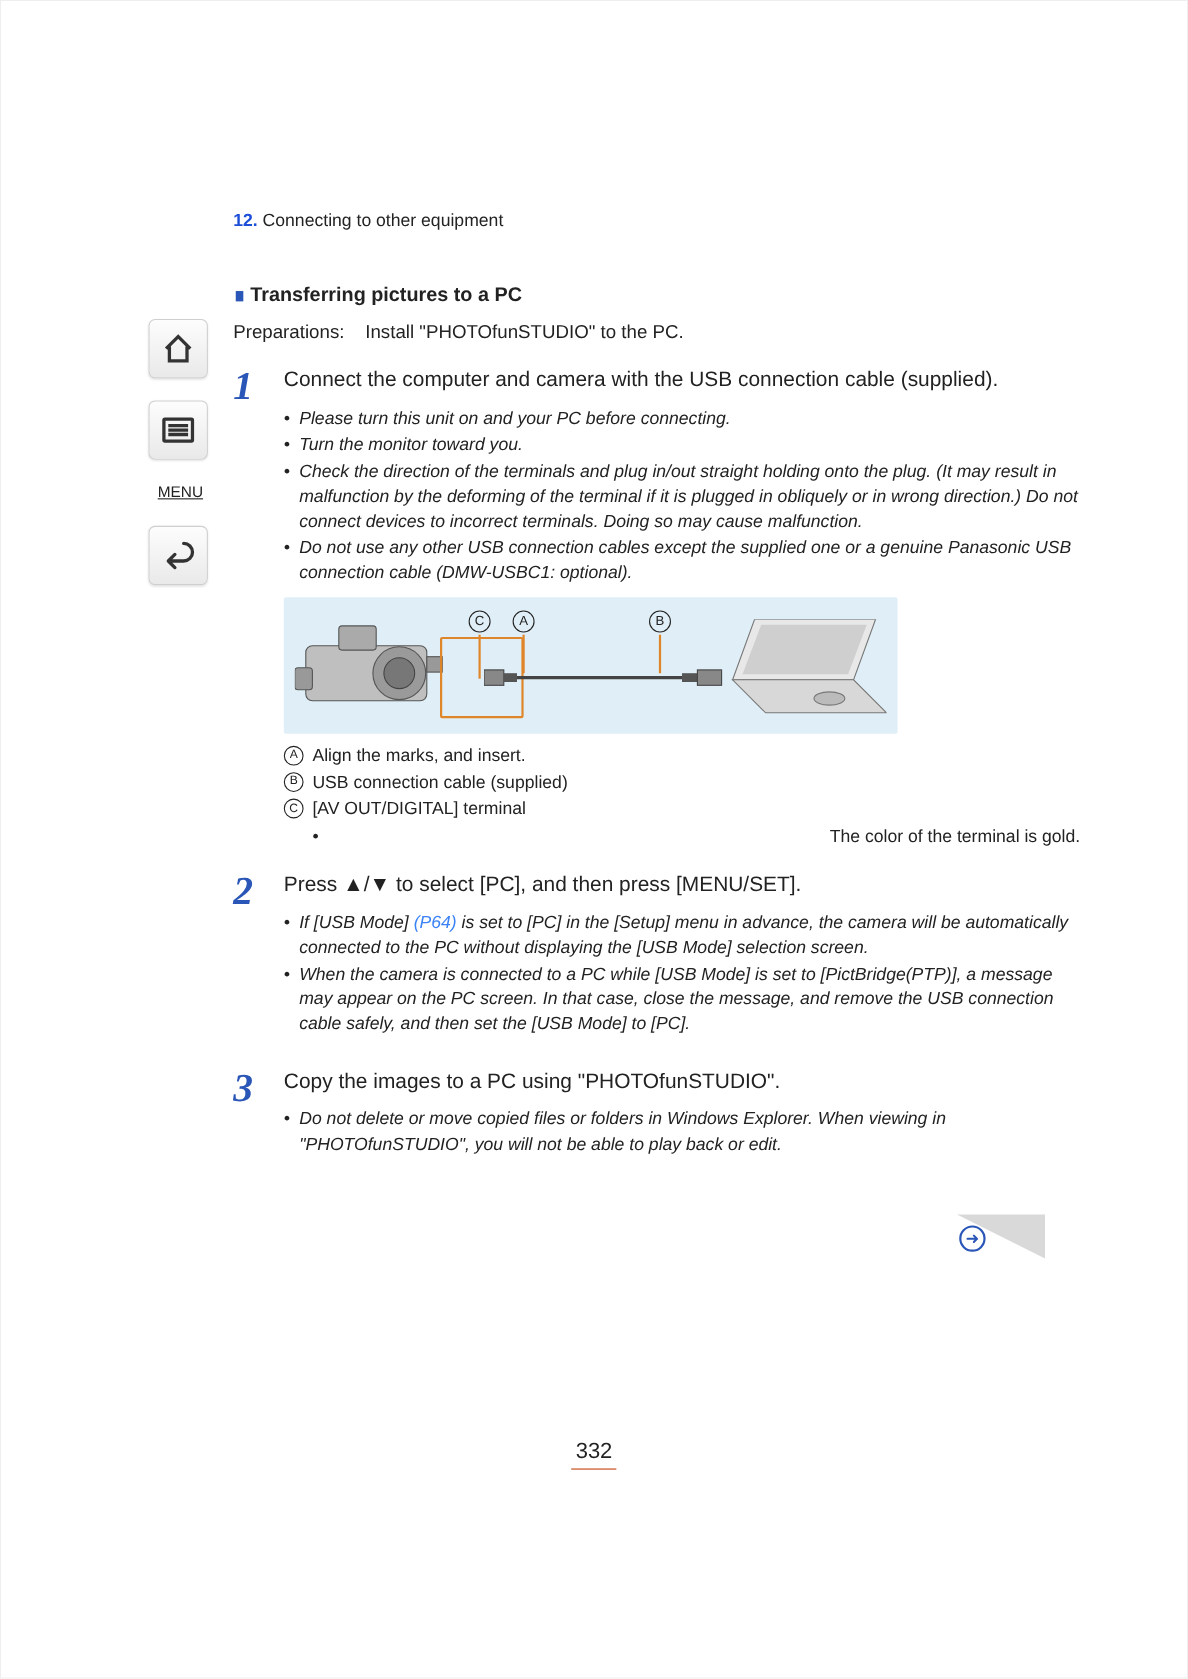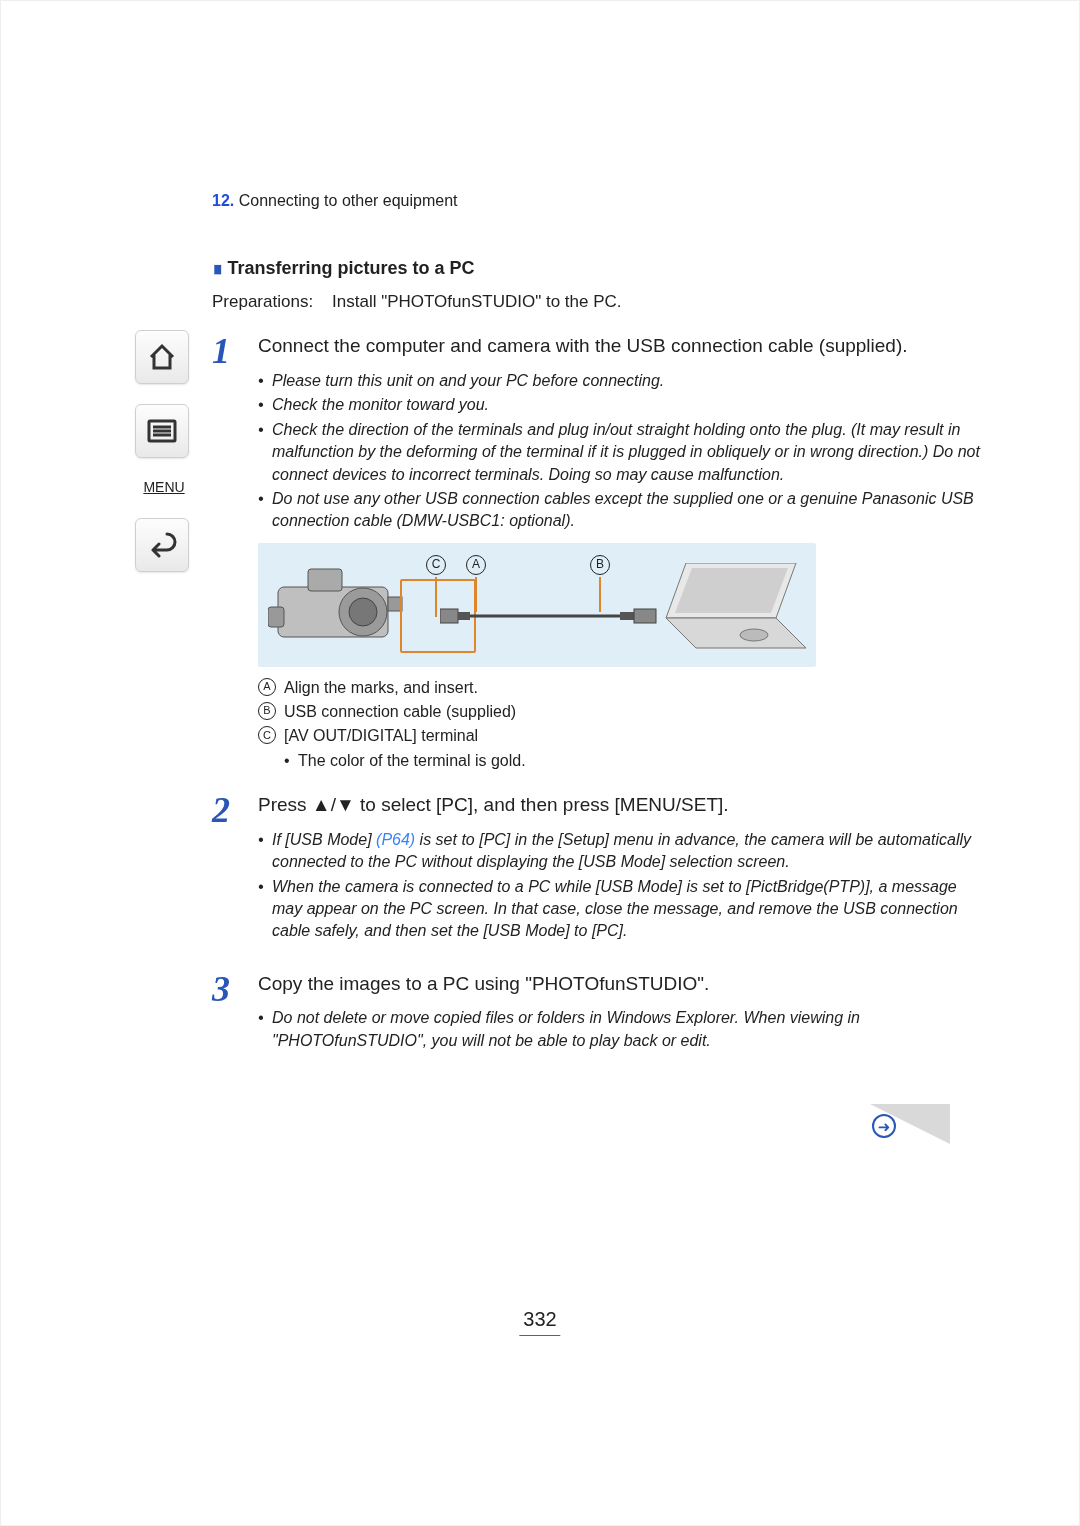--- a/index.html
+++ b/index.html
@@ -20,21 +20,20 @@
   }
   
   .side-nav {
     position: absolute;
     left: 135px;
     top: 290px;
     width: 58px;
     display: flex;
     flex-direction: column;
     gap: 20px;
-    margin-top: 40px;
   }
   .nav-btn {
     width: 54px;
     height: 54px;
     background: linear-gradient(#fdfdfd, #e9e9e9);
     border: 1px solid #cfcfcf;
     border-radius: 6px;
     display: flex;
     align-items: center;
     justify-content: center;
@@ -142,21 +141,21 @@
     border-radius: 2px;
     background: rgba(255,255,255,.0);
   }
   .legend { margin: 10px 0 0 0; padding: 0; list-style: none; }
   .legend li { font-size: 16px; position: relative; padding-left: 26px; margin-bottom: 2px; }
   .legend .marker {
     position: absolute; left: 0; top: 1px;
     width: 18px; height: 18px; border: 1.2px solid #222; border-radius: 50%;
     font-size: 11px; display: flex; align-items: center; justify-content: center;
   }
-  .legend li.sub { padding-left: 40px; }
+  .legend li.sub { padding-left: 40px; text-align: right; }
   .legend li.sub::before { content: "•"; position: absolute; left: 26px; }
   
   .page-num {
     position: absolute;
     left: 50%; transform: translateX(-50%);
     bottom: 190px;
     font-size: 20px;
     border-bottom: 1px solid #c2410c;
     padding: 0 4px 2px 4px;
   }
@@ -222,21 +221,21 @@
     <div class="preps">
       <span>Preparations:</span>&nbsp;&nbsp;&nbsp;&nbsp;<span>Install "PHOTOfunSTUDIO" to the PC.</span>
     </div>
 
     <div class="step">
       <div class="step-num">1</div>
       <div class="step-body">
         <div class="step-head">Connect the computer and camera with the USB connection cable (supplied).</div>
         <ul class="bullets">
           <li>Please turn this unit on and your PC before connecting.</li>
-          <li>Check the monitor toward you.</li>
+          <li>Turn the monitor toward you.</li>
           <li>Check the direction of the terminals and plug in/out straight holding onto the plug. (It may result in malfunction by the deforming of the terminal if it is plugged in obliquely or in wrong direction.) Do not connect devices to incorrect terminals. Doing so may cause malfunction.</li>
           <li>Do not use any other USB connection cables except the supplied one or a genuine Panasonic USB connection cable (DMW-USBC1: optional).</li>
         </ul>
 
         <div class="diagram">
 
           <svg class="cam" width="150" height="100" viewBox="0 0 150 100">
             <rect x="10" y="30" width="110" height="50" rx="6" fill="#bfbfbf" stroke="#555"></rect>
             <rect x="0" y="50" width="16" height="20" rx="3" fill="#999" stroke="#555"></rect>
             <circle cx="95" cy="55" r="24" fill="#9a9a9a" stroke="#555"></circle>

